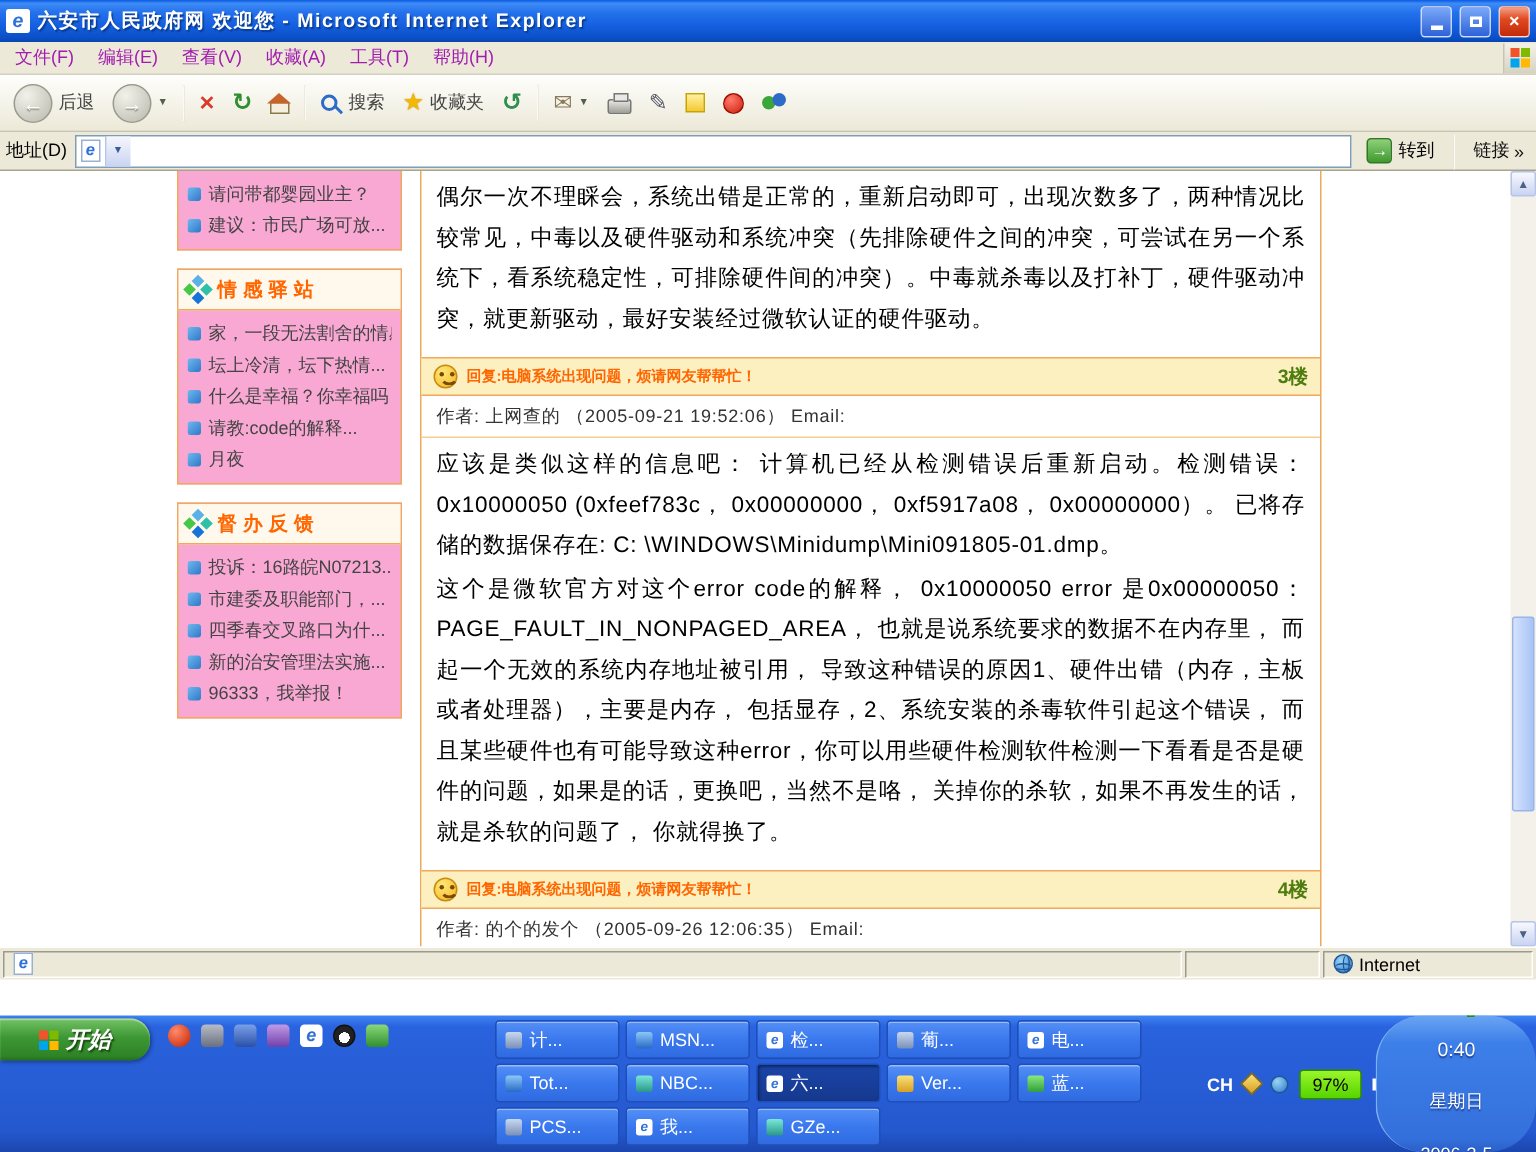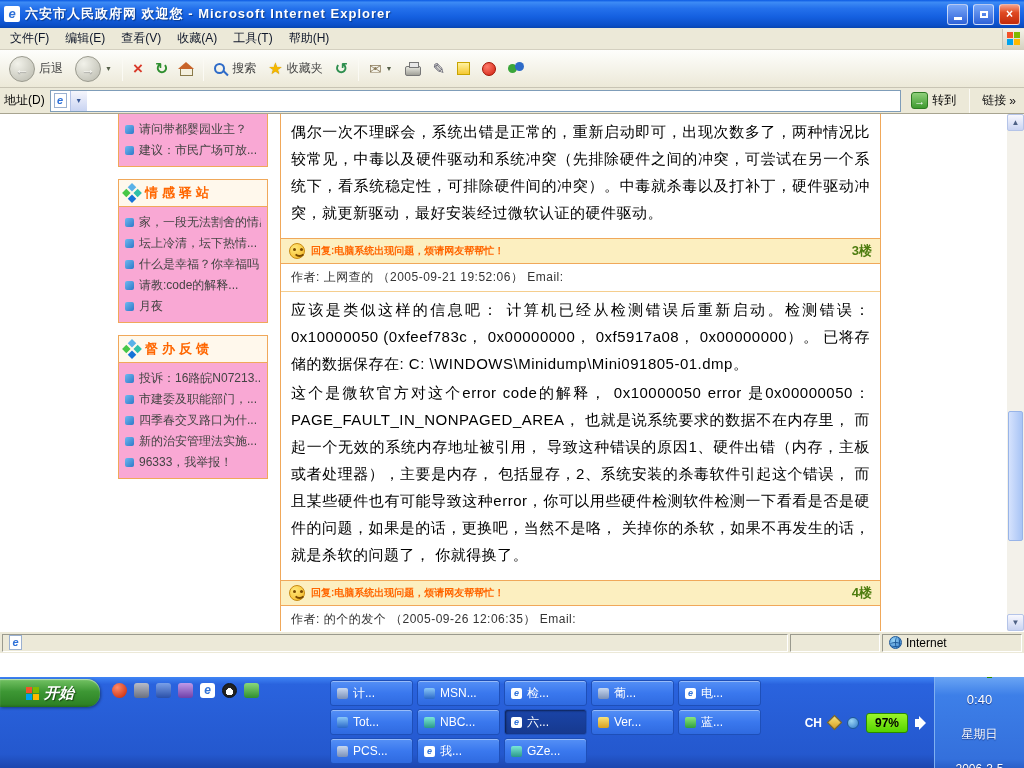--- a/index.html
+++ b/index.html
@@ -17,21 +17,21 @@
   .wb { width:21px; height:21px; border-radius:3px; border:1px solid rgba(255,255,255,.65); display:flex; align-items:center;
     justify-content:center; color:#fff; font-size:12px; font-weight:bold; }
   .wb.minmax { background:linear-gradient(#7AA8F8,#2E62D8); }
   .wb.close { background:linear-gradient(#F5A088,#E04A22 40%,#C22A0A); }
   .wb .minbar { width:8px; height:3px; background:#fff; margin-top:9px; }
   .wb .maxbox { width:8px; height:7px; border:2px solid #fff; }
 
   
   .menubar { height:22px; flex:0 0 22px; background:#ECE9D8; display:flex; align-items:center; font-size:12px;
     border-bottom:1px solid #D4D0C0; padding-left:2px; }
-  .menu-item { padding:3px 8px; color:#0f172a; }
+  .menu-item { padding:3px 8px; color:#a21caf; }
   .menubar .spacer { flex:1; }
   .logo-box { width:22px; height:20px; background:linear-gradient(#F4F2E8,#D6D2C2); border-left:1px solid #C8C4B4;
     display:flex; align-items:center; justify-content:center; }
   .winflag { display:inline-grid; grid-template-columns:6px 6px; grid-template-rows:6px 6px; gap:1px; }
   .winflag i:nth-child(1){background:#F3532A;} .winflag i:nth-child(2){background:#7FBA00;}
   .winflag i:nth-child(3){background:#00A3EE;} .winflag i:nth-child(4){background:#FFB900;}
 
   
   .toolbar { height:38px; flex:0 0 38px; background:linear-gradient(#FEFEFC,#ECE9D8); border-bottom:1px solid #C8C4B4;
     display:flex; align-items:center; padding:0 4px; gap:2px; font-size:12px; color:#444; }
@@ -162,27 +162,27 @@
   .ti-g { background:linear-gradient(#8AE87A,#2F9F3F); }
   .ti-y { background:linear-gradient(#F8E27A,#D8A020); }
   .ti-t { background:linear-gradient(#7AE8D8,#2A9888); }
   .tray { position:absolute; right:92px; top:0; bottom:0; display:flex; align-items:center; gap:7px; padding:0 6px; color:#fff; }
   .tray-lang { font-size:12px; font-weight:bold; }
   .tray-diamond { width:11px; height:11px; background:linear-gradient(135deg,#F8E27A,#D8A020); transform:rotate(45deg);
     border:1px solid #8A6A10; }
   .tray-dot { width:12px; height:12px; border-radius:50%; background:radial-gradient(circle at 35% 30%,#9AD4F5,#2E78C8);
     border:1px solid #1E5898; }
   .battery-badge { background:linear-gradient(#9AF52A,#55D400); border:1px solid #2A8A00; border-radius:3px; color:#000;
-    font-weight:bold; font-size:12px; padding:2px 8px; }
+    font-weight:normal; font-size:12px; padding:2px 8px; }
   .spk { width:5px; height:8px; background:#fff; position:relative; margin-right:6px; }
   .spk::before { content:""; position:absolute; left:4px; top:-3px; width:0; height:0; border-top:7px solid transparent;
     border-bottom:7px solid transparent; border-left:7px solid #fff; }
-  .clock { position:absolute; right:0; top:0; bottom:0; width:90px; border-left:1px solid #7FB0F0;
+  .clock { position:absolute; right:0; top:0; bottom:0; width:107px; border-left:1px solid #7FB0F0;
     background:linear-gradient(#6AA5F4,#3D7FE8 20%,#3470DC 90%,#2A5FC8); display:flex; flex-direction:column; align-items:center;
-    justify-content:center; gap:19px; color:#fff; font-size:12px; text-shadow:0 1px 1px #1A3A8A; }
+    justify-content:center; gap:19px; color:#fff; font-size:12px; text-shadow:0 1px 1px #1A3A8A;border-radius:32px; }
   .clock-time { font-size:13px; }
   .plug { width:18px; height:10px; background:linear-gradient(#F8E27A,#D8A020); border:1px solid #8A6A10; border-radius:2px;
     position:relative; margin-bottom:2px; }
   .plug::after { content:""; position:absolute; right:-4px; top:2px; width:3px; height:4px; background:#6ACB3A; border:1px solid #2A8A00; }
 </style>
 </head>
 <body>
 
 <div class="screen">
 

